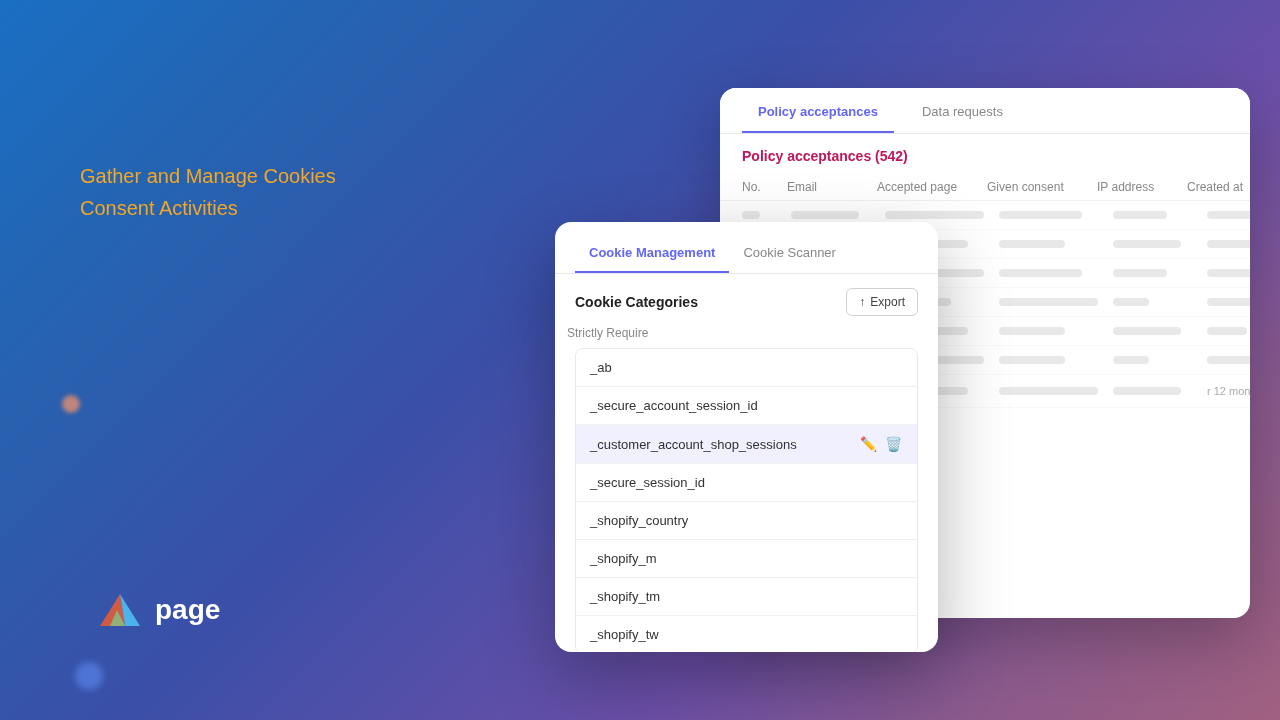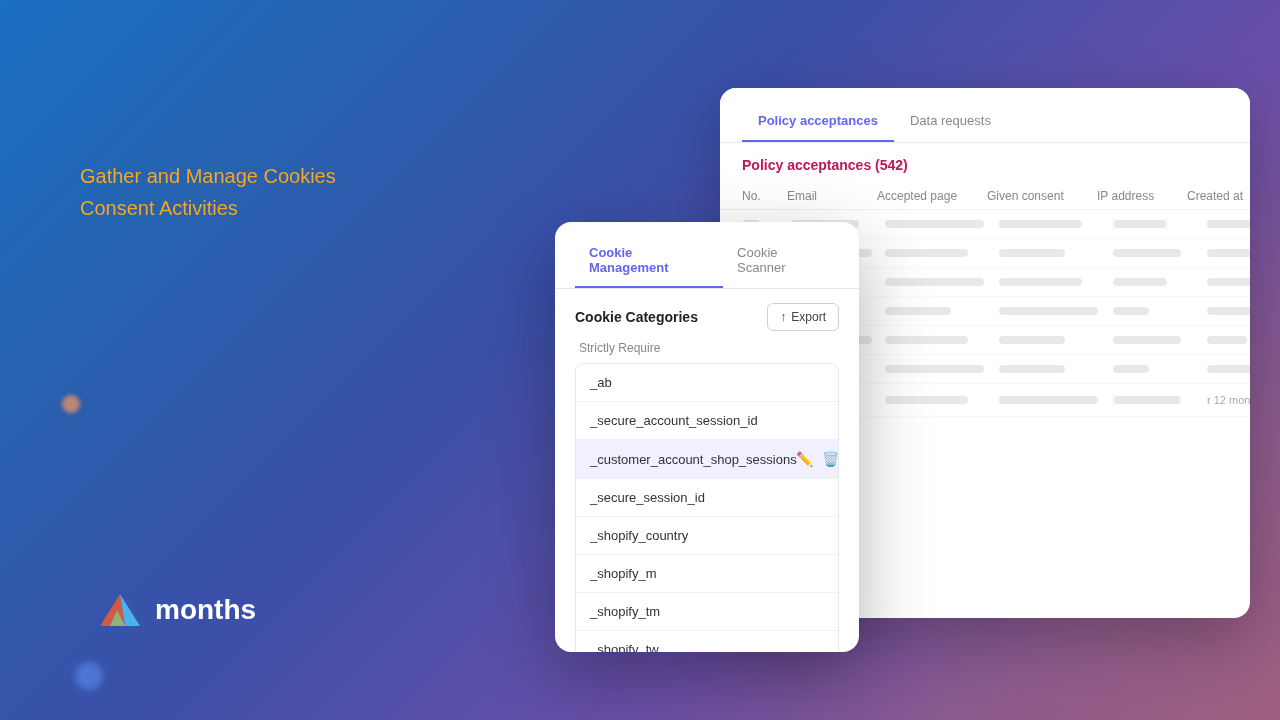--- a/index.html
+++ b/index.html
@@ -81,22 +81,22 @@
       width: 530px;
       height: 530px;
       background: #ffffff;
       border-radius: 16px;
       box-shadow: 0 20px 60px rgba(0,0,0,0.25);
       padding: 0;
       overflow: hidden;
     }
     .policy-tabs {
       display: flex;
-      gap: 0;
-      padding: 17px 22px 0;
+      gap: 12px;
+      padding: 8px 22px 0;
       border-bottom: 1px solid #e8e8e8;
       background: #fff;
     }
     .policy-tab {
       padding: 8px 16px 12px;
       font-size: 13px;
       cursor: pointer;
       border-bottom: 2px solid transparent;
       color: #555;
       font-weight: 500;
@@ -146,21 +146,21 @@
     .last-row-text {
       font-size: 11px;
       color: #aaa;
     }
 
     
     .cookie-panel {
       position: absolute;
       left: 555px;
       top: 222px;
-      width: 304px;
+      width: 383px;
       height: 430px;
       background: #ffffff;
       border-radius: 16px;
       box-shadow: 0 25px 70px rgba(0,0,0,0.3);
       overflow: hidden;
     }
     .cookie-tabs {
       display: flex;
       gap: 0;
       padding: 16px 20px 0;
@@ -200,21 +200,21 @@
       gap: 5px;
       padding: 6px 12px;
       border: 1px solid #d0d0d0;
       border-radius: 6px;
       font-size: 12px;
       color: #444;
       cursor: pointer;
       background: #fff;
     }
     .strictly-label {
-      padding: 2px 24px 8px;
+      padding: 2px 12px 8px;
       font-size: 12px;
       color: #888;
       font-weight: 500;
     }
     .cookie-list {
       margin: 0 20px;
       border: 1px solid #e8e8e8;
       border-radius: 8px;
       overflow: hidden;
     }
@@ -261,21 +261,21 @@
   </div>
 
   <div class="avada-logo">
     <svg class="avada-triangle" viewBox="0 0 50 40">
       <polygon points="25,2 48,38 2,38" fill="none" stroke="none"></polygon>
 
       <polygon points="5,36 25,4 30,36" fill="#e05c3a" opacity="0.9"></polygon>
       <polygon points="25,4 45,36 30,36" fill="#4fc3f7" opacity="0.85"></polygon>
       <polygon points="15,36 30,36 22,20" fill="#81c784" opacity="0.8"></polygon>
     </svg>
-    <span class="avada-logo-text">months</span>
+    <span class="avada-logo-text">page</span>
   </div>
 
   <div class="policy-panel">
     <div class="policy-tabs">
       <div class="policy-tab active">Policy acceptances</div>
       <div class="policy-tab inactive">Data requests</div>
     </div>
     <div class="policy-title">Policy acceptances (542)</div>
     <div class="policy-table-header">
       <span>No.</span>

